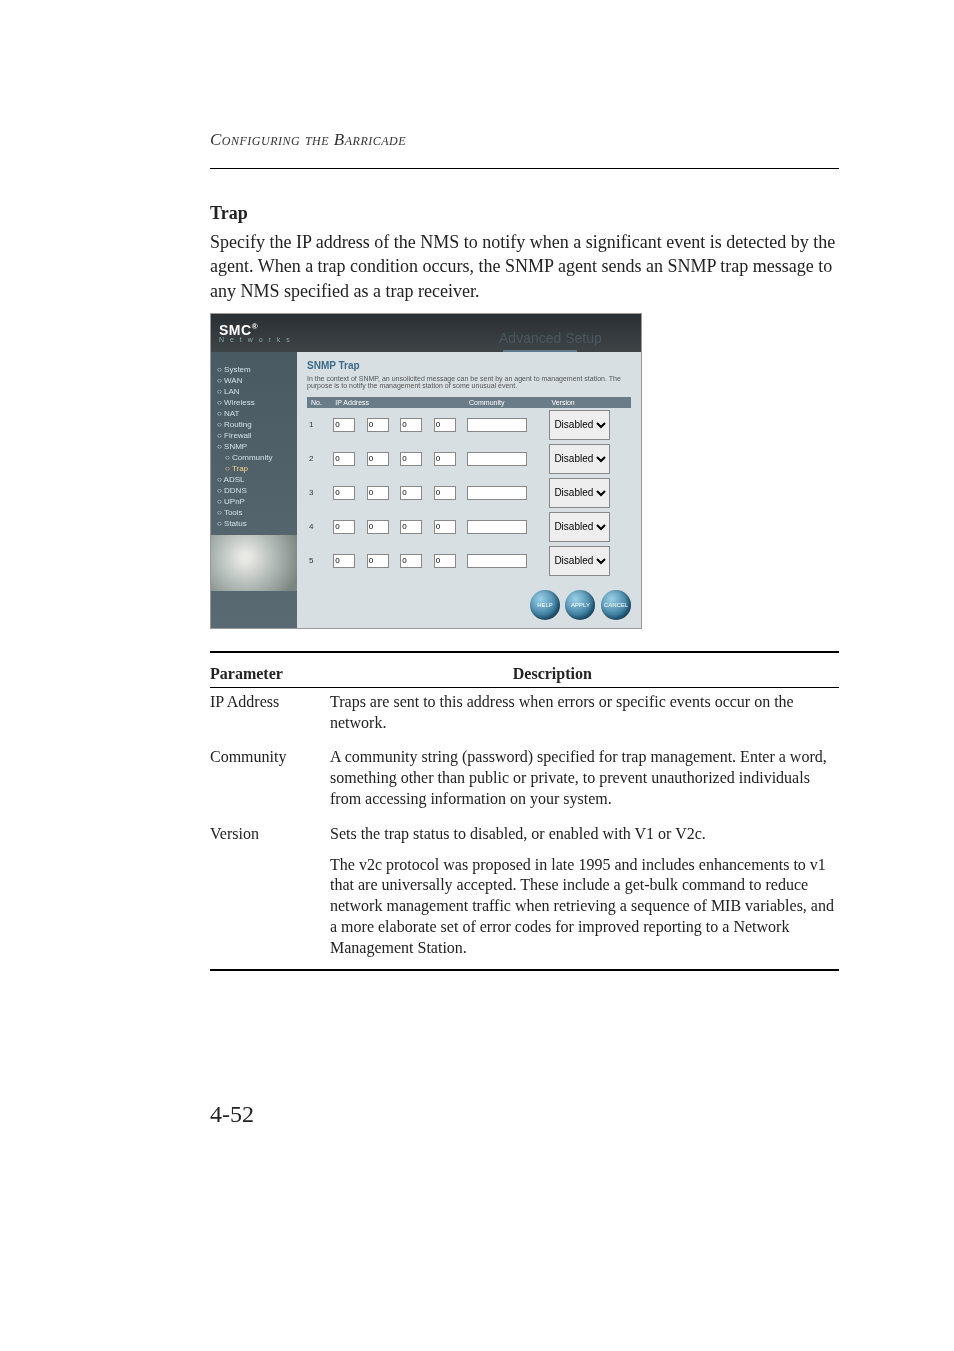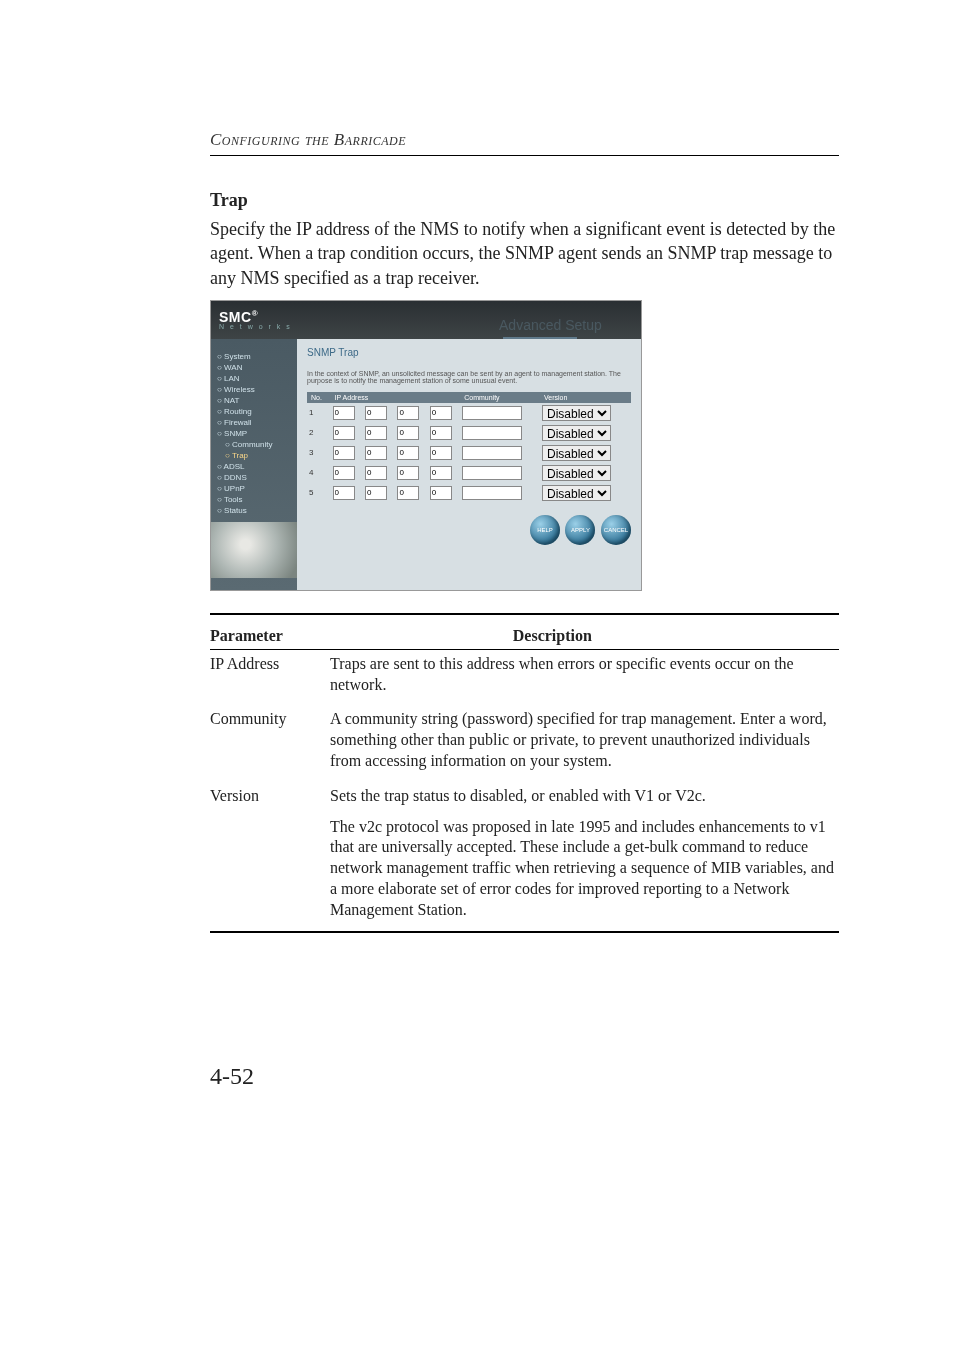--- a/index.html
+++ b/index.html
@@ -12,21 +12,21 @@
   .page {
     padding: 130px 115px 60px 210px;
     box-sizing: border-box;
   }
   .running-head {
     font-variant: small-caps;
     font-style: italic;
     font-size: 17px;
     letter-spacing: 0.5px;
     color: #333;
-    margin-bottom: 5px;
+    margin-bottom: 18px;
   }
   .head-rule {
     border: none;
     border-top: 1px solid #000;
     margin: 0 0 34px 0;
   }
   .subhead {
     font-weight: bold;
     font-size: 18px;
     margin-bottom: 6px;
@@ -108,24 +108,24 @@
     height:54px;
     background: radial-gradient(circle at 40% 40%, #e8e8e4 8%, #aeb7b4 50%, #7b8580 90%);
     margin-top:6px;
   }
   .shot-main {
     flex:1;
     background:#d7dfe3;
     padding:8px 10px;
   }
   .shot-main h4 {
-    margin:0 0 12px 0;
+    margin:0 0 4px 0;
     font-size:10px;
     color:#3d6a88;
-    font-weight:normal;
+    font-weight:bold;
   }
   .shot-main .desc {
     font-size:7px;
     color:#555;
     margin-bottom:8px;
   }
   .trap-table { width:100%; border-collapse:collapse; }
   .trap-table th {
     background:#6a7c88;
     color:#fff;
@@ -143,22 +143,22 @@
     height:12px;
     font-size:8px;
     padding:0 1px;
     border:1px solid #888;
     background:#fff;
   }
   .trap-table input.comm {
     width:56px;
   }
   .trap-table select {
-    font-size:12px;
-    height:16px;
+    font-size:10px;
+    height:30px;
     border:1px solid #888;
     background:#eee;
   }
   .shot-btns {
     text-align:right;
     margin-top:12px;
   }
   .rbtn {
     display:inline-block;
     width:30px; height:30px;

